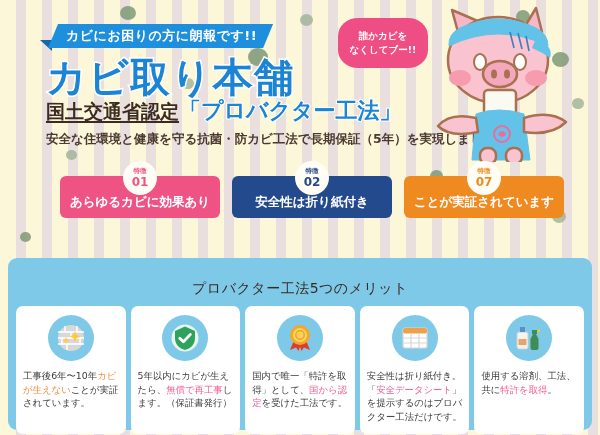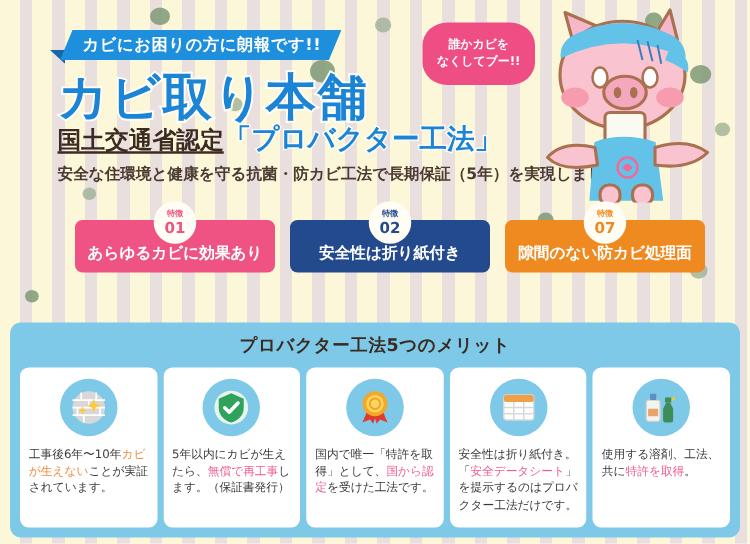--- a/index.html
+++ b/index.html
@@ -87,22 +87,22 @@
   }
   .badge-circle .bk{font-size:6.5px;font-weight:bold;}
   .badge-circle .bn{font-size:12px;font-weight:bold;margin-top:1px;}
 
   
   .merits{
     position:absolute;left:8px;top:258px;width:584px;height:172px;
     background:#7FC9E8;border-radius:9px;
   }
   .merits-title{
-    text-align:center;color:#3A2B22;font-weight:bold;font-size:14px;
-    padding-top:10px;letter-spacing:.5px;
+    text-align:center;color:#3A2B22;font-weight:normal;font-size:14px;
+    padding-top:22px;letter-spacing:.5px;
   }
   .cards{
     display:flex;gap:5px;padding:8px 8px 0 8px;box-sizing:border-box;
   }
   .card{
     flex:1;background:#fff;border-radius:7px;height:128px;
     padding:9px 7px 0 7px;box-sizing:border-box;
     display:flex;flex-direction:column;align-items:center;
   }
   .icon-circle{
@@ -219,21 +219,21 @@
         <span class="bk" style="color:#234A8C;">特徴</span>
         <span class="bn" style="color:#234A8C;">02</span>
       </div>
       <span class="flabel">安全性は折り紙付き</span>
     </div>
     <div class="feature" style="background:#EF8A21;">
       <div class="badge-circle">
         <span class="bk" style="color:#EF8A21;">特徴</span>
         <span class="bn" style="color:#EF8A21;">07</span>
       </div>
-      <span class="flabel">隙間のない防カビ処理面</span>
+      <span class="flabel">ことが実証されています</span>
     </div>
   </div>
 
   <div class="merits">
     <div class="merits-title">プロバクター工法5つのメリット</div>
 
     <div class="cards">
 
       <div class="card">
         <div class="icon-circle">

